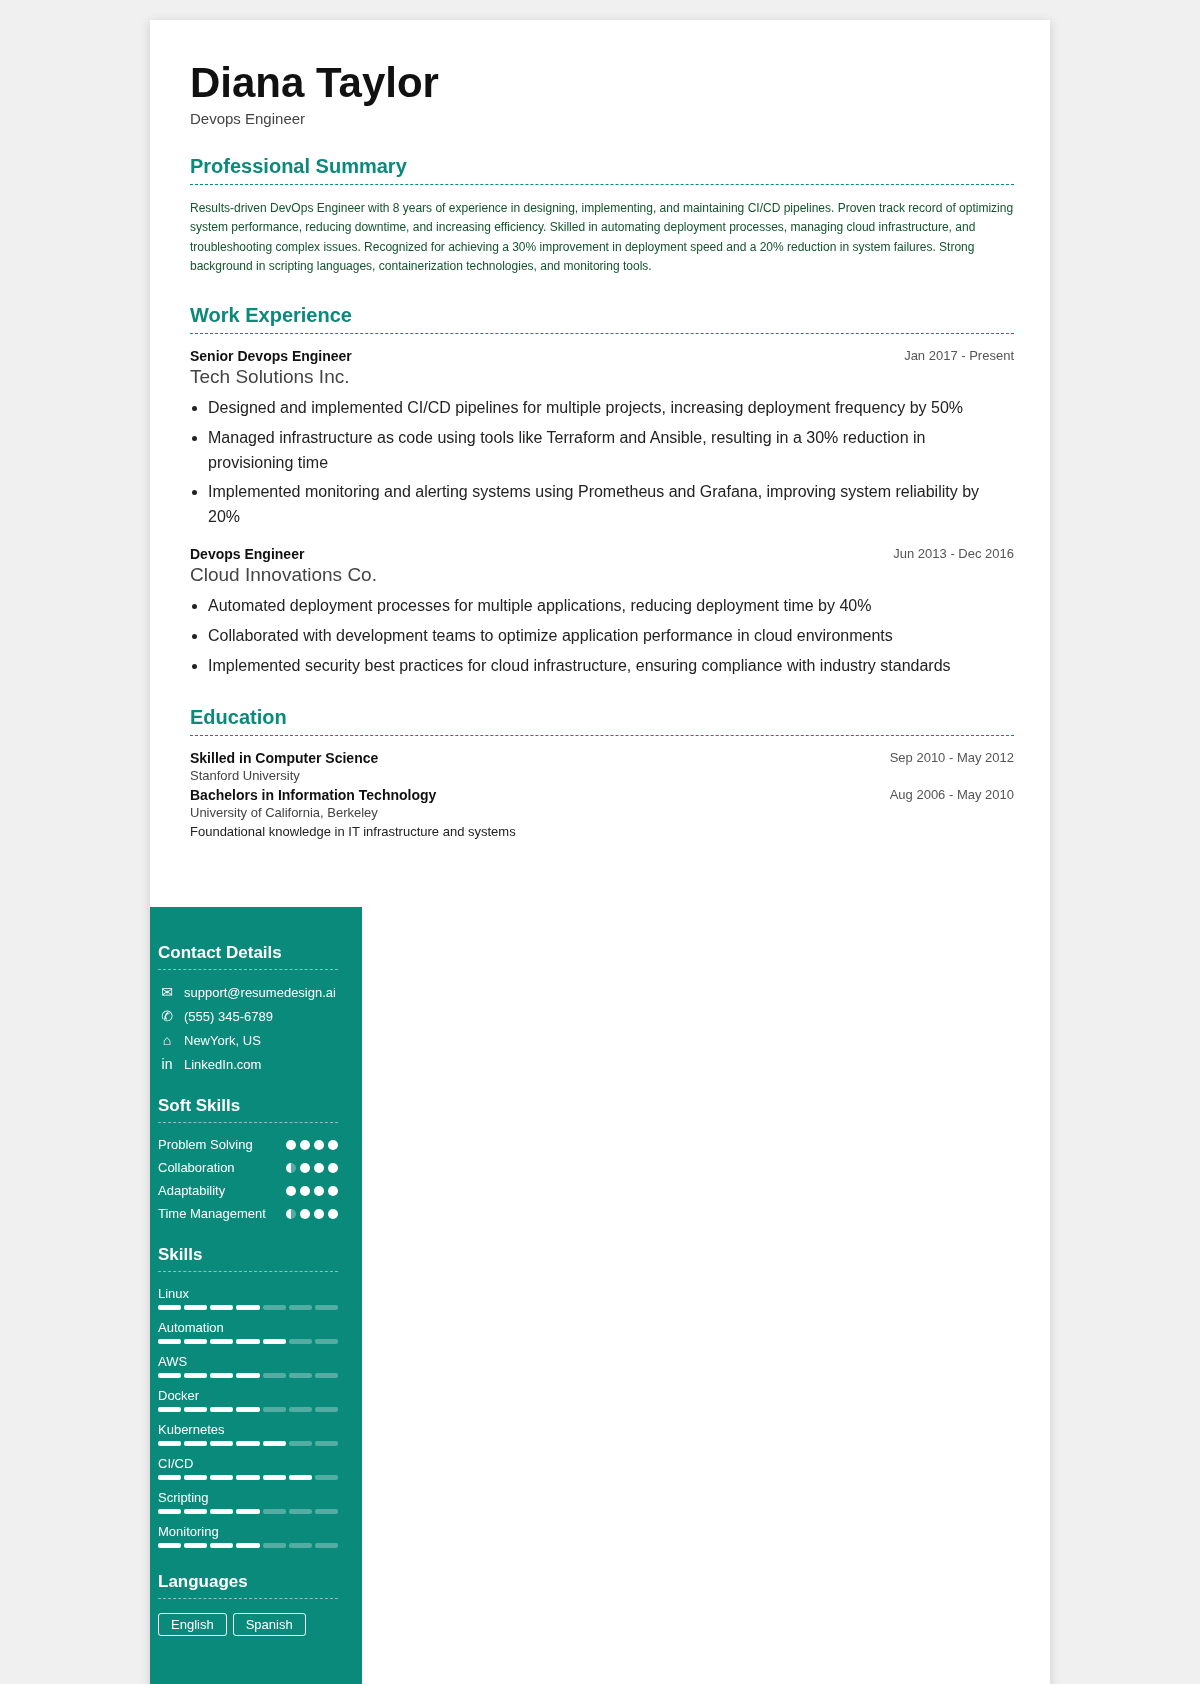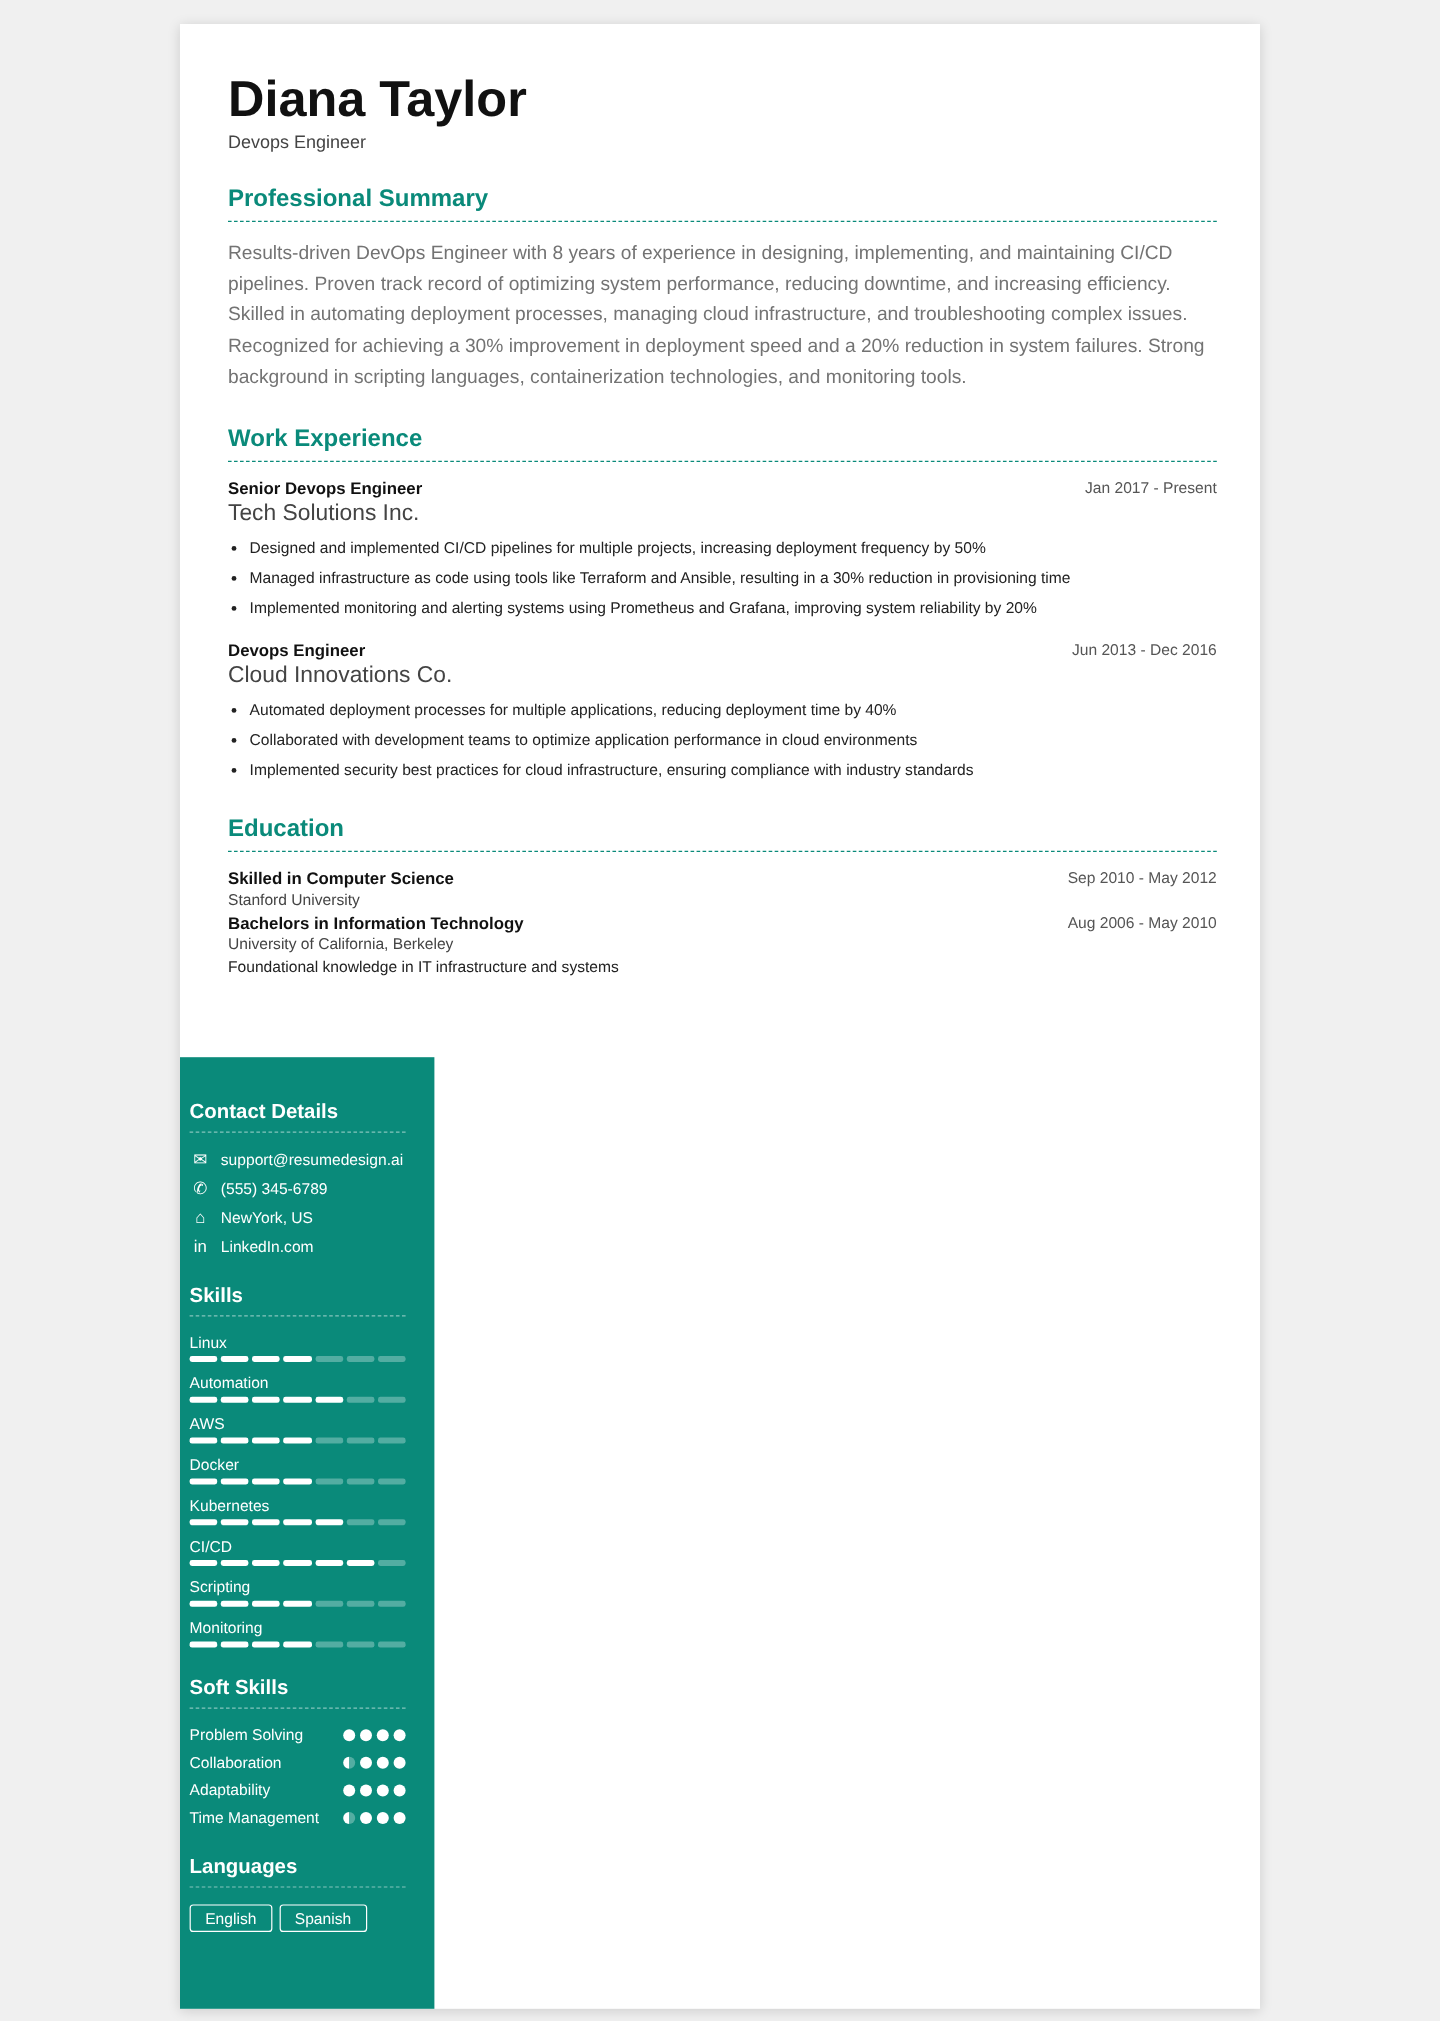--- a/index.html
+++ b/index.html
@@ -44,22 +44,22 @@
       color: #0a8a7a;
       margin-bottom: 6px;
     }
     .section-divider {
       border: none;
       border-top: 1.5px dashed #0a8a7a;
       margin-bottom: 14px;
     }
     .section { margin-bottom: 28px; }
     .summary-text {
-      font-size: 16px;
-      color: #737373;
+      font-size: 12px;
+      color: #14532d;
       line-height: 1.6;
     }
     .job-header {
       display: flex;
       justify-content: space-between;
       align-items: flex-start;
       margin-bottom: 2px;
     }
     .job-title {
       font-size: 14px;
@@ -74,21 +74,21 @@
     .job-company {
       font-size: 19px;
       color: #444;
       margin-bottom: 8px;
     }
     .job-bullets {
       padding-left: 18px;
       margin-bottom: 16px;
     }
     .job-bullets li {
-      font-size: 13px;
+      font-size: 16px;
       color: #222;
       line-height: 1.55;
       margin-bottom: 5px;
     }
     .edu-header {
       display: flex;
       justify-content: space-between;
       align-items: flex-start;
       margin-bottom: 2px;
     }
@@ -289,123 +289,20 @@
             <span>NewYork, US</span>
           </div>
           <div class="contact-item">
             <span class="contact-icon">in</span>
             <span>LinkedIn.com</span>
           </div>
         </div>
     </div>
 
     <div class="sidebar-section">
-      <div class="sidebar-section-title">Skills</div>
-      <hr class="sidebar-divider">
-      <div id="skills-container">
-          <div class="skill-item">
-            <div class="skill-name">Linux</div>
-            <div class="skill-bar-container">
-              <div class="skill-segment filled"></div>
-              <div class="skill-segment filled"></div>
-              <div class="skill-segment filled"></div>
-              <div class="skill-segment filled"></div>
-              <div class="skill-segment empty"></div>
-              <div class="skill-segment empty"></div>
-              <div class="skill-segment empty"></div>
-            </div>
-          </div>
-          <div class="skill-item">
-            <div class="skill-name">Automation</div>
-            <div class="skill-bar-container">
-              <div class="skill-segment filled"></div>
-              <div class="skill-segment filled"></div>
-              <div class="skill-segment filled"></div>
-              <div class="skill-segment filled"></div>
-              <div class="skill-segment filled"></div>
-              <div class="skill-segment empty"></div>
-              <div class="skill-segment empty"></div>
-            </div>
-          </div>
-          <div class="skill-item">
-            <div class="skill-name">AWS</div>
-            <div class="skill-bar-container">
-              <div class="skill-segment filled"></div>
-              <div class="skill-segment filled"></div>
-              <div class="skill-segment filled"></div>
-              <div class="skill-segment filled"></div>
-              <div class="skill-segment empty"></div>
-              <div class="skill-segment empty"></div>
-              <div class="skill-segment empty"></div>
-            </div>
-          </div>
-          <div class="skill-item">
-            <div class="skill-name">Docker</div>
-            <div class="skill-bar-container">
-              <div class="skill-segment filled"></div>
-              <div class="skill-segment filled"></div>
-              <div class="skill-segment filled"></div>
-              <div class="skill-segment filled"></div>
-              <div class="skill-segment empty"></div>
-              <div class="skill-segment empty"></div>
-              <div class="skill-segment empty"></div>
-            </div>
-          </div>
-          <div class="skill-item">
-            <div class="skill-name">Kubernetes</div>
-            <div class="skill-bar-container">
-              <div class="skill-segment filled"></div>
-              <div class="skill-segment filled"></div>
-              <div class="skill-segment filled"></div>
-              <div class="skill-segment filled"></div>
-              <div class="skill-segment filled"></div>
-              <div class="skill-segment empty"></div>
-              <div class="skill-segment empty"></div>
-            </div>
-          </div>
-          <div class="skill-item">
-            <div class="skill-name">CI/CD</div>
-            <div class="skill-bar-container">
-              <div class="skill-segment filled"></div>
-              <div class="skill-segment filled"></div>
-              <div class="skill-segment filled"></div>
-              <div class="skill-segment filled"></div>
-              <div class="skill-segment filled"></div>
-              <div class="skill-segment filled"></div>
-              <div class="skill-segment empty"></div>
-            </div>
-          </div>
-          <div class="skill-item">
-            <div class="skill-name">Scripting</div>
-            <div class="skill-bar-container">
-              <div class="skill-segment filled"></div>
-              <div class="skill-segment filled"></div>
-              <div class="skill-segment filled"></div>
-              <div class="skill-segment filled"></div>
-              <div class="skill-segment empty"></div>
-              <div class="skill-segment empty"></div>
-              <div class="skill-segment empty"></div>
-            </div>
-          </div>
-          <div class="skill-item">
-            <div class="skill-name">Monitoring</div>
-            <div class="skill-bar-container">
-              <div class="skill-segment filled"></div>
-              <div class="skill-segment filled"></div>
-              <div class="skill-segment filled"></div>
-              <div class="skill-segment filled"></div>
-              <div class="skill-segment empty"></div>
-              <div class="skill-segment empty"></div>
-              <div class="skill-segment empty"></div>
-            </div>
-          </div>
-        </div>
-    </div>
-
-    <div class="sidebar-section">
       <div class="sidebar-section-title">Soft Skills</div>
       <hr class="sidebar-divider">
       <div id="soft-skills-container">
           <div class="soft-skill-item">
             <div class="soft-skill-name">Problem Solving</div>
             <div class="dots-container">
               <div class="dot filled"></div>
               <div class="dot filled"></div>
               <div class="dot filled"></div>
               <div class="dot filled"></div>
@@ -435,18 +332,121 @@
               <div class="dot half"></div>
               <div class="dot filled"></div>
               <div class="dot filled"></div>
               <div class="dot filled"></div>
             </div>
           </div>
         </div>
     </div>
 
     <div class="sidebar-section">
+      <div class="sidebar-section-title">Skills</div>
+      <hr class="sidebar-divider">
+      <div id="skills-container">
+          <div class="skill-item">
+            <div class="skill-name">Linux</div>
+            <div class="skill-bar-container">
+              <div class="skill-segment filled"></div>
+              <div class="skill-segment filled"></div>
+              <div class="skill-segment filled"></div>
+              <div class="skill-segment filled"></div>
+              <div class="skill-segment empty"></div>
+              <div class="skill-segment empty"></div>
+              <div class="skill-segment empty"></div>
+            </div>
+          </div>
+          <div class="skill-item">
+            <div class="skill-name">Automation</div>
+            <div class="skill-bar-container">
+              <div class="skill-segment filled"></div>
+              <div class="skill-segment filled"></div>
+              <div class="skill-segment filled"></div>
+              <div class="skill-segment filled"></div>
+              <div class="skill-segment filled"></div>
+              <div class="skill-segment empty"></div>
+              <div class="skill-segment empty"></div>
+            </div>
+          </div>
+          <div class="skill-item">
+            <div class="skill-name">AWS</div>
+            <div class="skill-bar-container">
+              <div class="skill-segment filled"></div>
+              <div class="skill-segment filled"></div>
+              <div class="skill-segment filled"></div>
+              <div class="skill-segment filled"></div>
+              <div class="skill-segment empty"></div>
+              <div class="skill-segment empty"></div>
+              <div class="skill-segment empty"></div>
+            </div>
+          </div>
+          <div class="skill-item">
+            <div class="skill-name">Docker</div>
+            <div class="skill-bar-container">
+              <div class="skill-segment filled"></div>
+              <div class="skill-segment filled"></div>
+              <div class="skill-segment filled"></div>
+              <div class="skill-segment filled"></div>
+              <div class="skill-segment empty"></div>
+              <div class="skill-segment empty"></div>
+              <div class="skill-segment empty"></div>
+            </div>
+          </div>
+          <div class="skill-item">
+            <div class="skill-name">Kubernetes</div>
+            <div class="skill-bar-container">
+              <div class="skill-segment filled"></div>
+              <div class="skill-segment filled"></div>
+              <div class="skill-segment filled"></div>
+              <div class="skill-segment filled"></div>
+              <div class="skill-segment filled"></div>
+              <div class="skill-segment empty"></div>
+              <div class="skill-segment empty"></div>
+            </div>
+          </div>
+          <div class="skill-item">
+            <div class="skill-name">CI/CD</div>
+            <div class="skill-bar-container">
+              <div class="skill-segment filled"></div>
+              <div class="skill-segment filled"></div>
+              <div class="skill-segment filled"></div>
+              <div class="skill-segment filled"></div>
+              <div class="skill-segment filled"></div>
+              <div class="skill-segment filled"></div>
+              <div class="skill-segment empty"></div>
+            </div>
+          </div>
+          <div class="skill-item">
+            <div class="skill-name">Scripting</div>
+            <div class="skill-bar-container">
+              <div class="skill-segment filled"></div>
+              <div class="skill-segment filled"></div>
+              <div class="skill-segment filled"></div>
+              <div class="skill-segment filled"></div>
+              <div class="skill-segment empty"></div>
+              <div class="skill-segment empty"></div>
+              <div class="skill-segment empty"></div>
+            </div>
+          </div>
+          <div class="skill-item">
+            <div class="skill-name">Monitoring</div>
+            <div class="skill-bar-container">
+              <div class="skill-segment filled"></div>
+              <div class="skill-segment filled"></div>
+              <div class="skill-segment filled"></div>
+              <div class="skill-segment filled"></div>
+              <div class="skill-segment empty"></div>
+              <div class="skill-segment empty"></div>
+              <div class="skill-segment empty"></div>
+            </div>
+          </div>
+        </div>
+    </div>
+
+    <div class="sidebar-section">
       <div class="sidebar-section-title">Languages</div>
       <hr class="sidebar-divider">
       <div id="languages-container"><span class="lang-tag">English</span><span class="lang-tag">Spanish</span></div>
     </div>
   </div>
 </div>
 
 </body></html>

